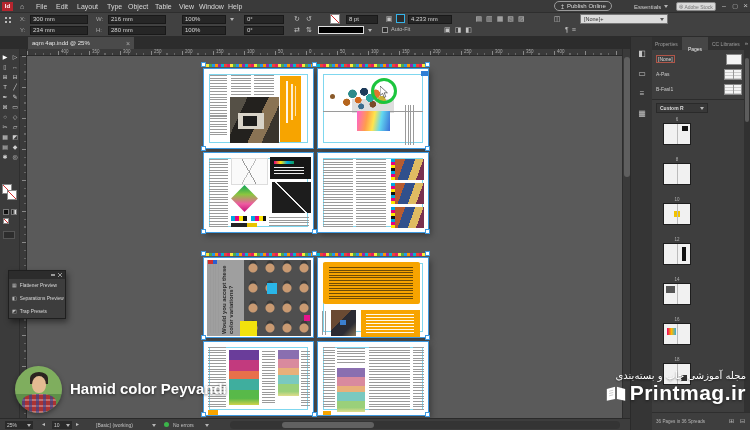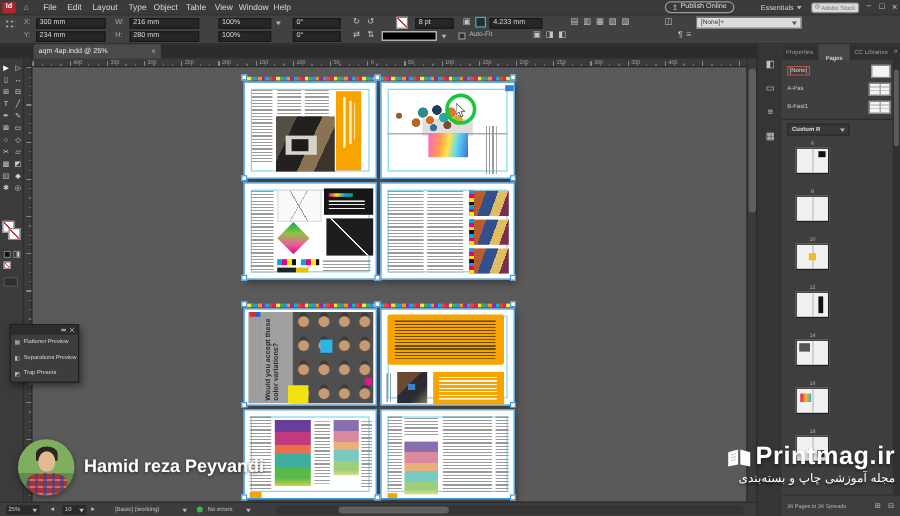--- a/index.html
+++ b/index.html
@@ -448,25 +448,25 @@
   <div style="position:absolute;left:230px;top:2px;width:390px;height:8px;background:#343434;border-radius:4px">
     <div style="position:absolute;left:52px;top:1px;width:92px;height:6px;background:#616161;border-radius:3px"></div>
   </div>
 </div>
 
 <div class="abs" style="left:15px;top:366px;width:47px;height:47px;border-radius:50%;overflow:hidden;background:linear-gradient(180deg,#7fae5e 0 60%,#5e8f49 60%);box-shadow:0 2px 5px rgba(0,0,0,.4)">
   <div style="position:absolute;left:15px;top:6px;width:18px;height:12px;border-radius:50% 50% 0 0;background:#2b2420"></div>
   <div style="position:absolute;left:17px;top:10px;width:14px;height:17px;border-radius:50% 50% 45% 45%;background:#e3bb92"></div>
   <div style="position:absolute;left:7px;top:28px;width:34px;height:19px;border-radius:40% 40% 0 0;background:#a33;background-image:repeating-linear-gradient(90deg,rgba(30,70,160,.55) 0 3px,transparent 3px 7px),repeating-linear-gradient(0deg,rgba(255,255,255,.3) 0 2px,transparent 2px 6px)"></div>
 </div>
-<span class="abs" style="left:70px;top:380px;font-size:15px;font-weight:bold;color:#fff;text-shadow:0 1px 3px rgba(0,0,0,.6);white-space:nowrap">Hamid reza Peyvandi</span>
+<span class="abs" style="left:70px;top:380px;font-size:15px;font-weight:bold;color:#fff;text-shadow:0 1px 3px rgba(0,0,0,.6);white-space:nowrap">Hamid color Peyvandi</span>
 
 <div class="abs" style="left:560px;top:369px;width:186px;text-align:right">
+  <div dir="rtl" style="font-family:'DejaVu Sans',sans-serif;font-size:10px;color:#fff;text-shadow:0 1px 2px rgba(0,0,0,.5);margin-top:1px">مجله آموزشی چاپ و بسته‌بندی</div>
   <div style="display:flex;align-items:center;justify-content:flex-end;gap:3px">
     <svg width="22" height="17" viewBox="0 0 24 18">
         <path d="M2 4 L11 1.5 L11 15 L2 17 Z" fill="#fff"></path>
         <path d="M22 4 L13 1.5 L13 15 L22 17 Z" fill="#fff"></path>
         <path d="M4.5 6.5 L9 5.4 M4.5 9 L9 7.9 M4.5 11.5 L9 10.4" stroke="#bbb" stroke-width="0.8"></path>
       </svg>
     <span style="font-size:21px;font-weight:bold;color:#fff;text-shadow:0 1px 3px rgba(0,0,0,.5);letter-spacing:.5px">Printmag.ir</span>
   </div>
-  <div dir="rtl" style="font-family:'DejaVu Sans',sans-serif;font-size:10px;color:#fff;text-shadow:0 1px 2px rgba(0,0,0,.5);margin-top:1px">مجله آموزشی چاپ و بسته‌بندی</div>
 </div>
 
 </body></html>

